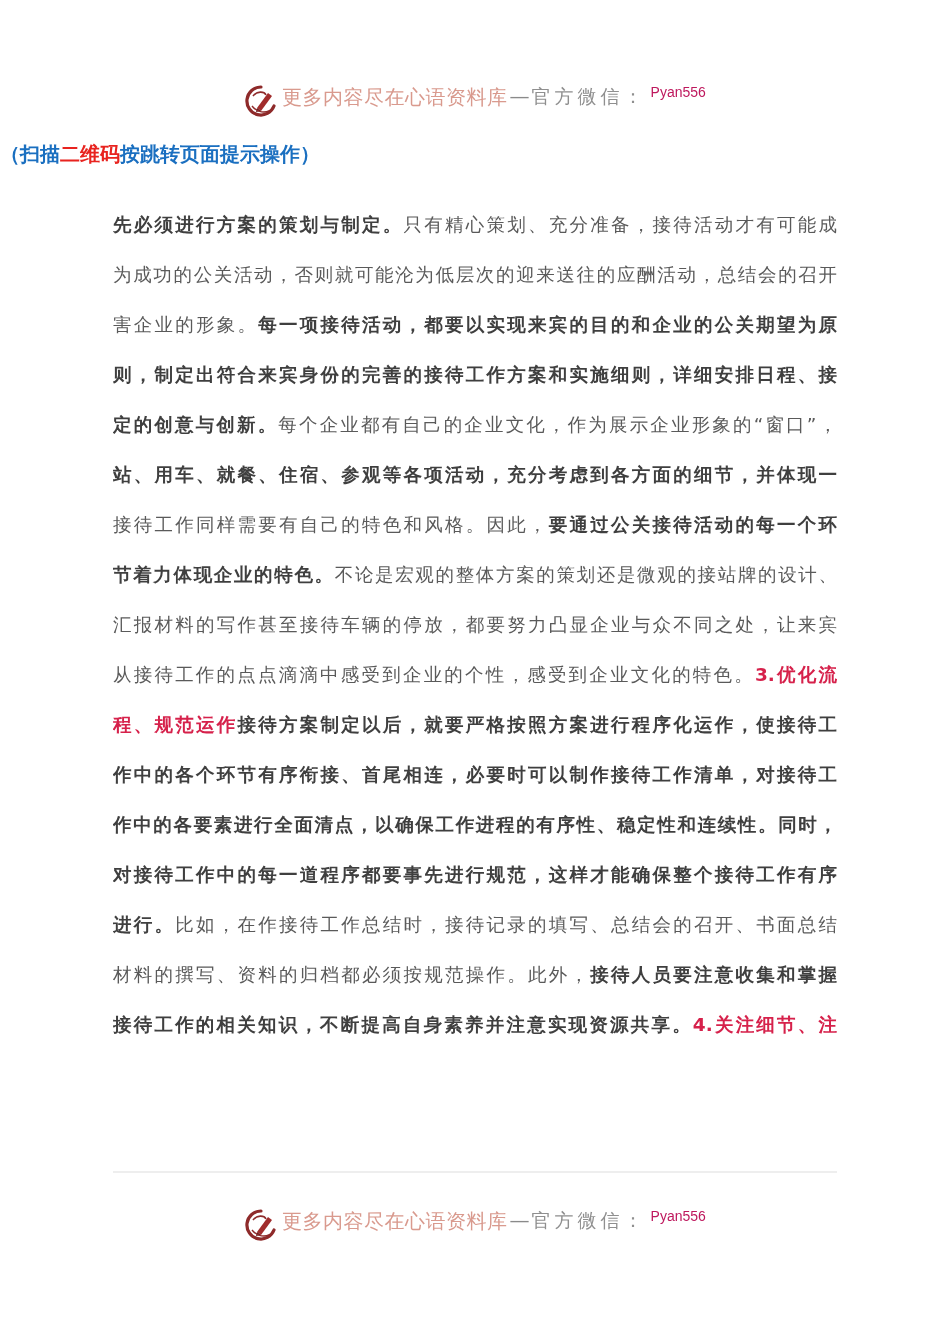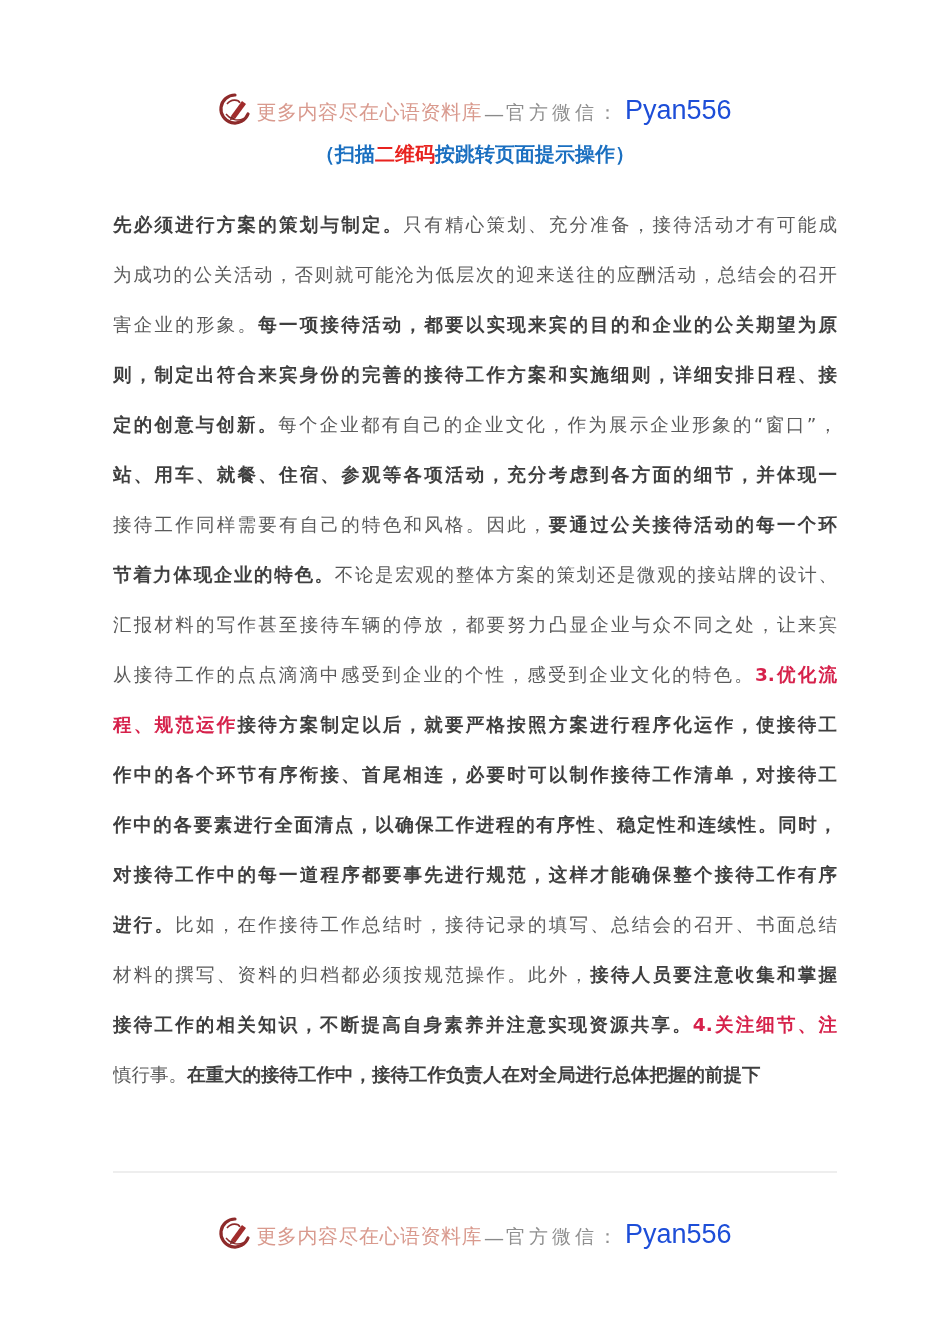--- a/index.html
+++ b/index.html
@@ -13,21 +13,21 @@
     position: relative;
     overflow: hidden;
     font-family: "DejaVu Sans", "Liberation Sans", sans-serif;
   }
   .banner {
     position: absolute;
     left: 0;
     width: 950px;
     display: flex;
     justify-content: center;
-    align-items: flex-end;
+    align-items: flex-start;
   }
   .banner-top { top: 84px; height: 42px; }
   .banner-bottom { top: 1208px; height: 42px; }
   .logo {
     width: 34px;
     height: 34px;
     margin-right: 4px;
     flex: none;
   }
   .banner-text-cn {
@@ -43,30 +43,30 @@
     margin: 0 2px;
   }
   .banner-wechat {
     font-family: Liberation Mono, monospace;
     font-size: 19px;
     color: #8f8f8f;
     letter-spacing: 4px;
   }
   .banner-id {
     font-family: "Liberation Sans", sans-serif;
-    font-size: 27px;
-    color: #1d4ed8;
+    font-size: 14px;
+    color: #be185d;
     margin-left: 4px;
   }
   .scan-hint {
     position: absolute;
     top: 138px;
     left: 0;
     width: 950px;
-    text-align: center;
+    text-align: left;
     font-size: 20px;
     font-weight: bold;
     color: #1a6fc0;
     line-height: 32px;
   }
   .scan-hint .red { color: #e8231f; }
 
   .body-text {
     position: absolute;
     left: 113px;
@@ -132,21 +132,20 @@
     <span class="line"><span class="b">节着力体现企业的特色。</span><span class="n">不论是宏观的整体方案的策划还是微观的接站牌的设计、</span></span>
     <span class="line"><span class="n">汇报材料的写作甚至接待车辆的停放，都要努力凸显企业与众不同之处，让来宾</span></span>
     <span class="line"><span class="n">从接待工作的点点滴滴中感受到企业的个性，感受到企业文化的特色。</span><span class="r">3.优化流</span></span>
     <span class="line"><span class="r">程、规范运作</span><span class="b">接待方案制定以后，就要严格按照方案进行程序化运作，使接待工</span></span>
     <span class="line"><span class="b">作中的各个环节有序衔接、首尾相连，必要时可以制作接待工作清单，对接待工</span></span>
     <span class="line"><span class="b">作中的各要素进行全面清点，以确保工作进程的有序性、稳定性和连续性。同时，</span></span>
     <span class="line"><span class="b">对接待工作中的每一道程序都要事先进行规范，这样才能确保整个接待工作有序</span></span>
     <span class="line"><span class="b">进行。</span><span class="n">比如，在作接待工作总结时，接待记录的填写、总结会的召开、书面总结</span></span>
     <span class="line"><span class="n">材料的撰写、资料的归档都必须按规范操作。此外，</span><span class="b">接待人员要注意收集和掌握</span></span>
     <span class="line"><span class="b">接待工作的相关知识，不断提高自身素养并注意实现资源共享。</span><span class="r">4.关注细节、注</span></span>
-    <span class="line last"><span class="n">慎行事。</span><span class="b">在重大的接待工作中，接待工作负责人在对全局进行总体把握的前提下</span></span>
   </div>
 
 <div class="divider"></div>
 
 <div class="banner banner-bottom">
   <svg class="logo" viewBox="0 0 34 34">
     <path d="M17 3 A14 14 0 1 0 30 22" fill="none" stroke="#8e2a2a" stroke-width="3.2" stroke-linecap="round"></path>
     <path d="M9 12 C13 7, 20 7, 22 11" fill="none" stroke="#8e2a2a" stroke-width="1.6"></path>
     <path d="M13 24 L24 9 L28 12 L17 27 Z" fill="#a12c2c"></path>
     <path d="M12 28 L13 24 L17 27 Z" fill="#5a1616"></path>

